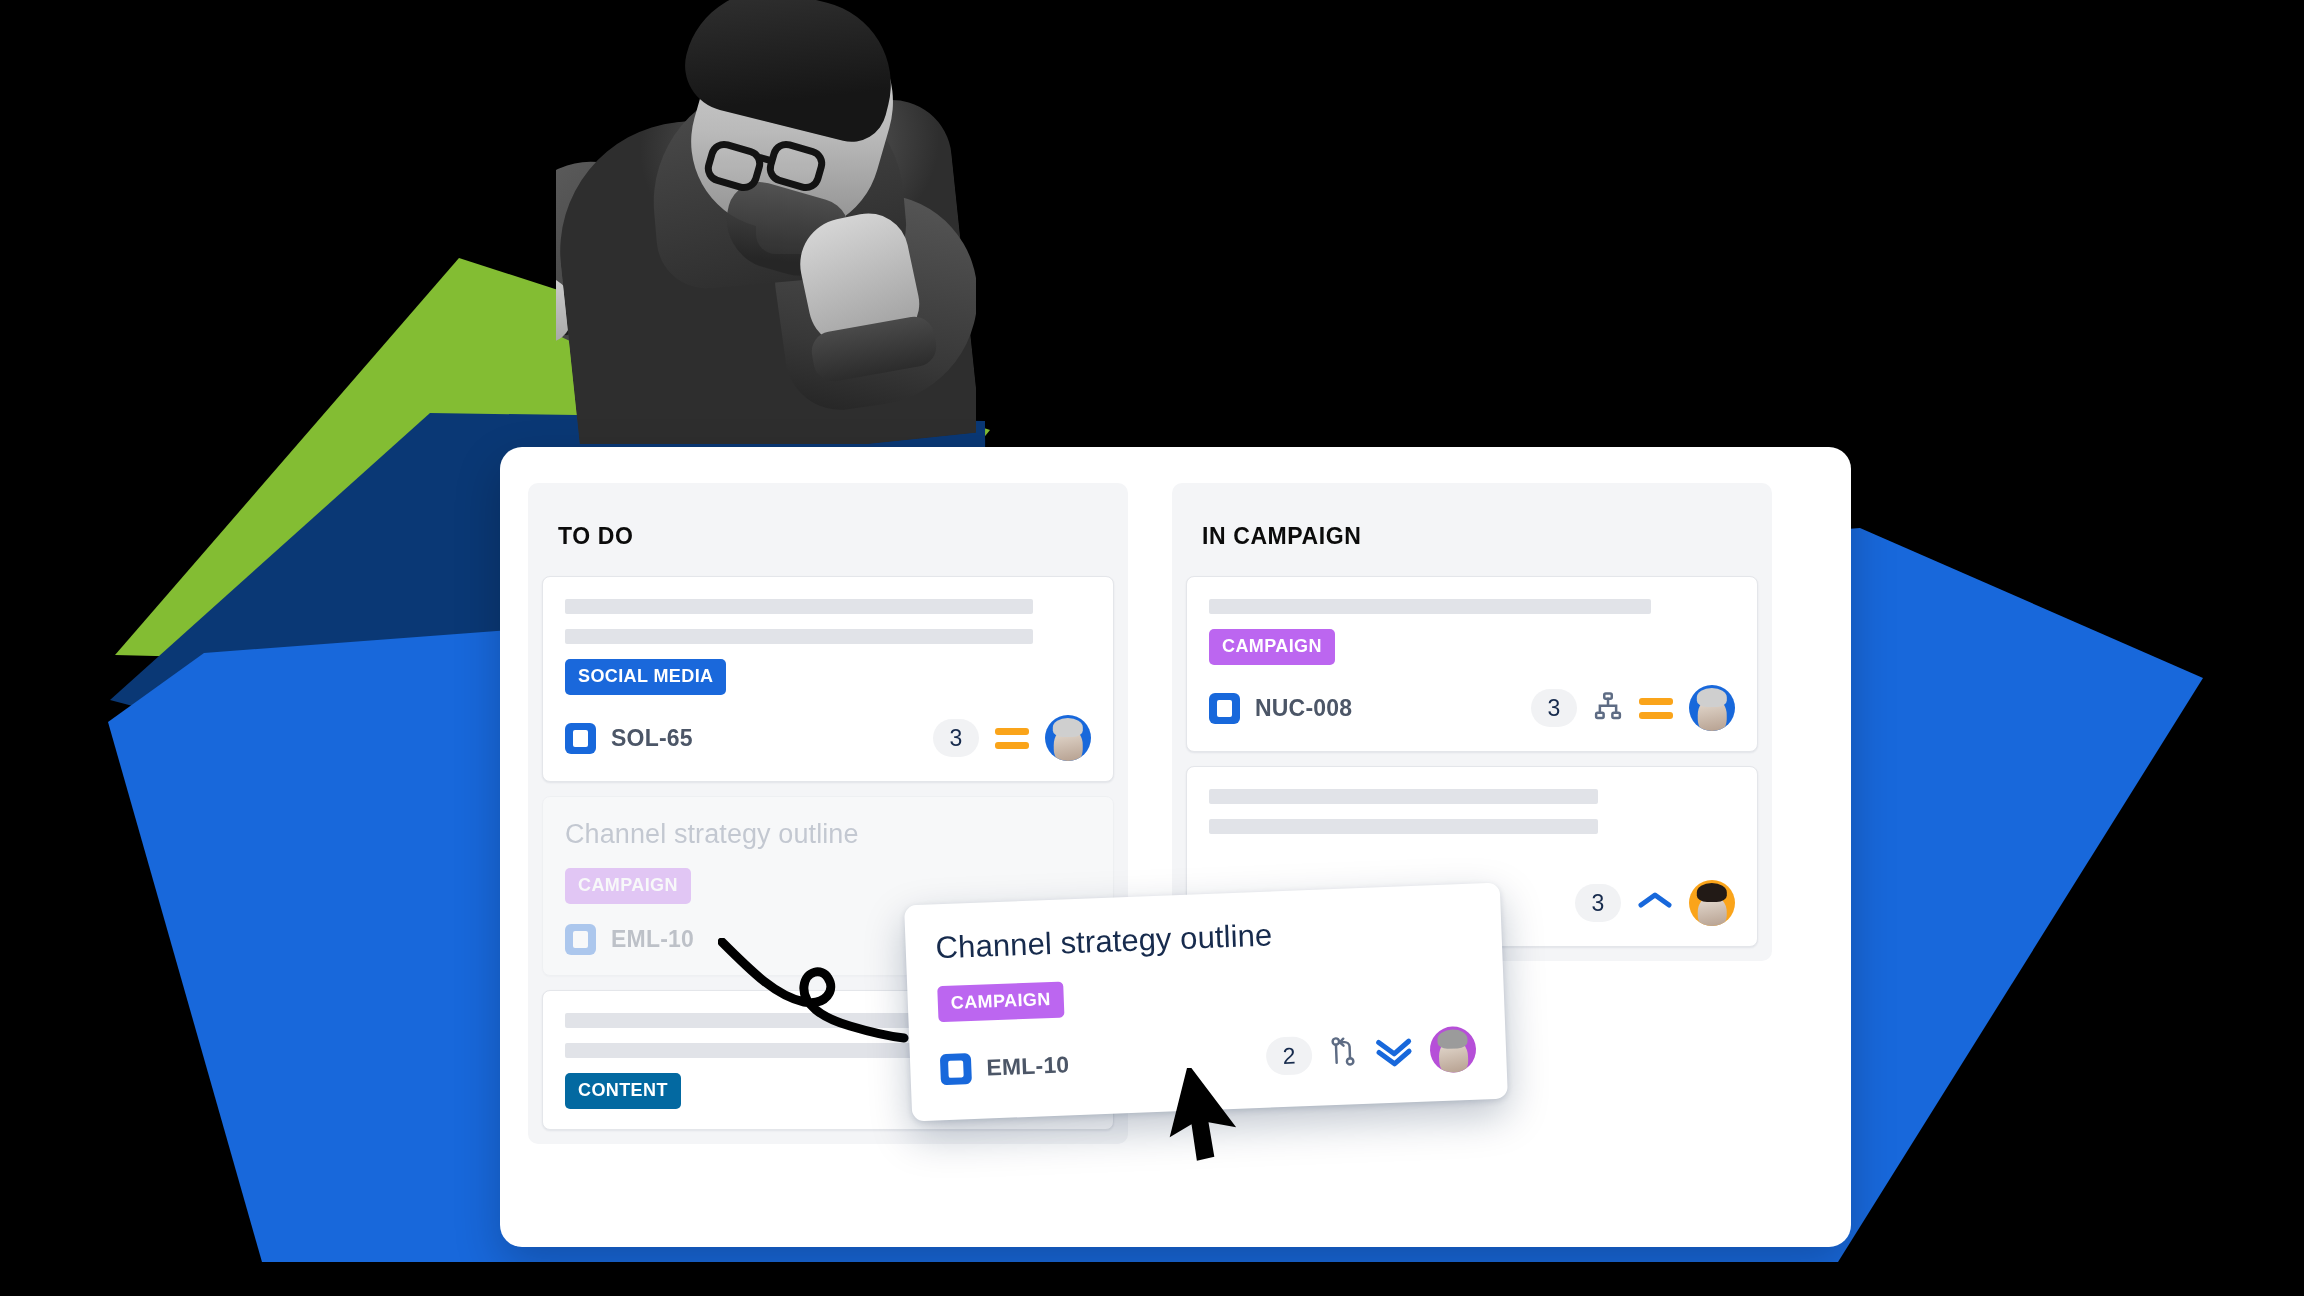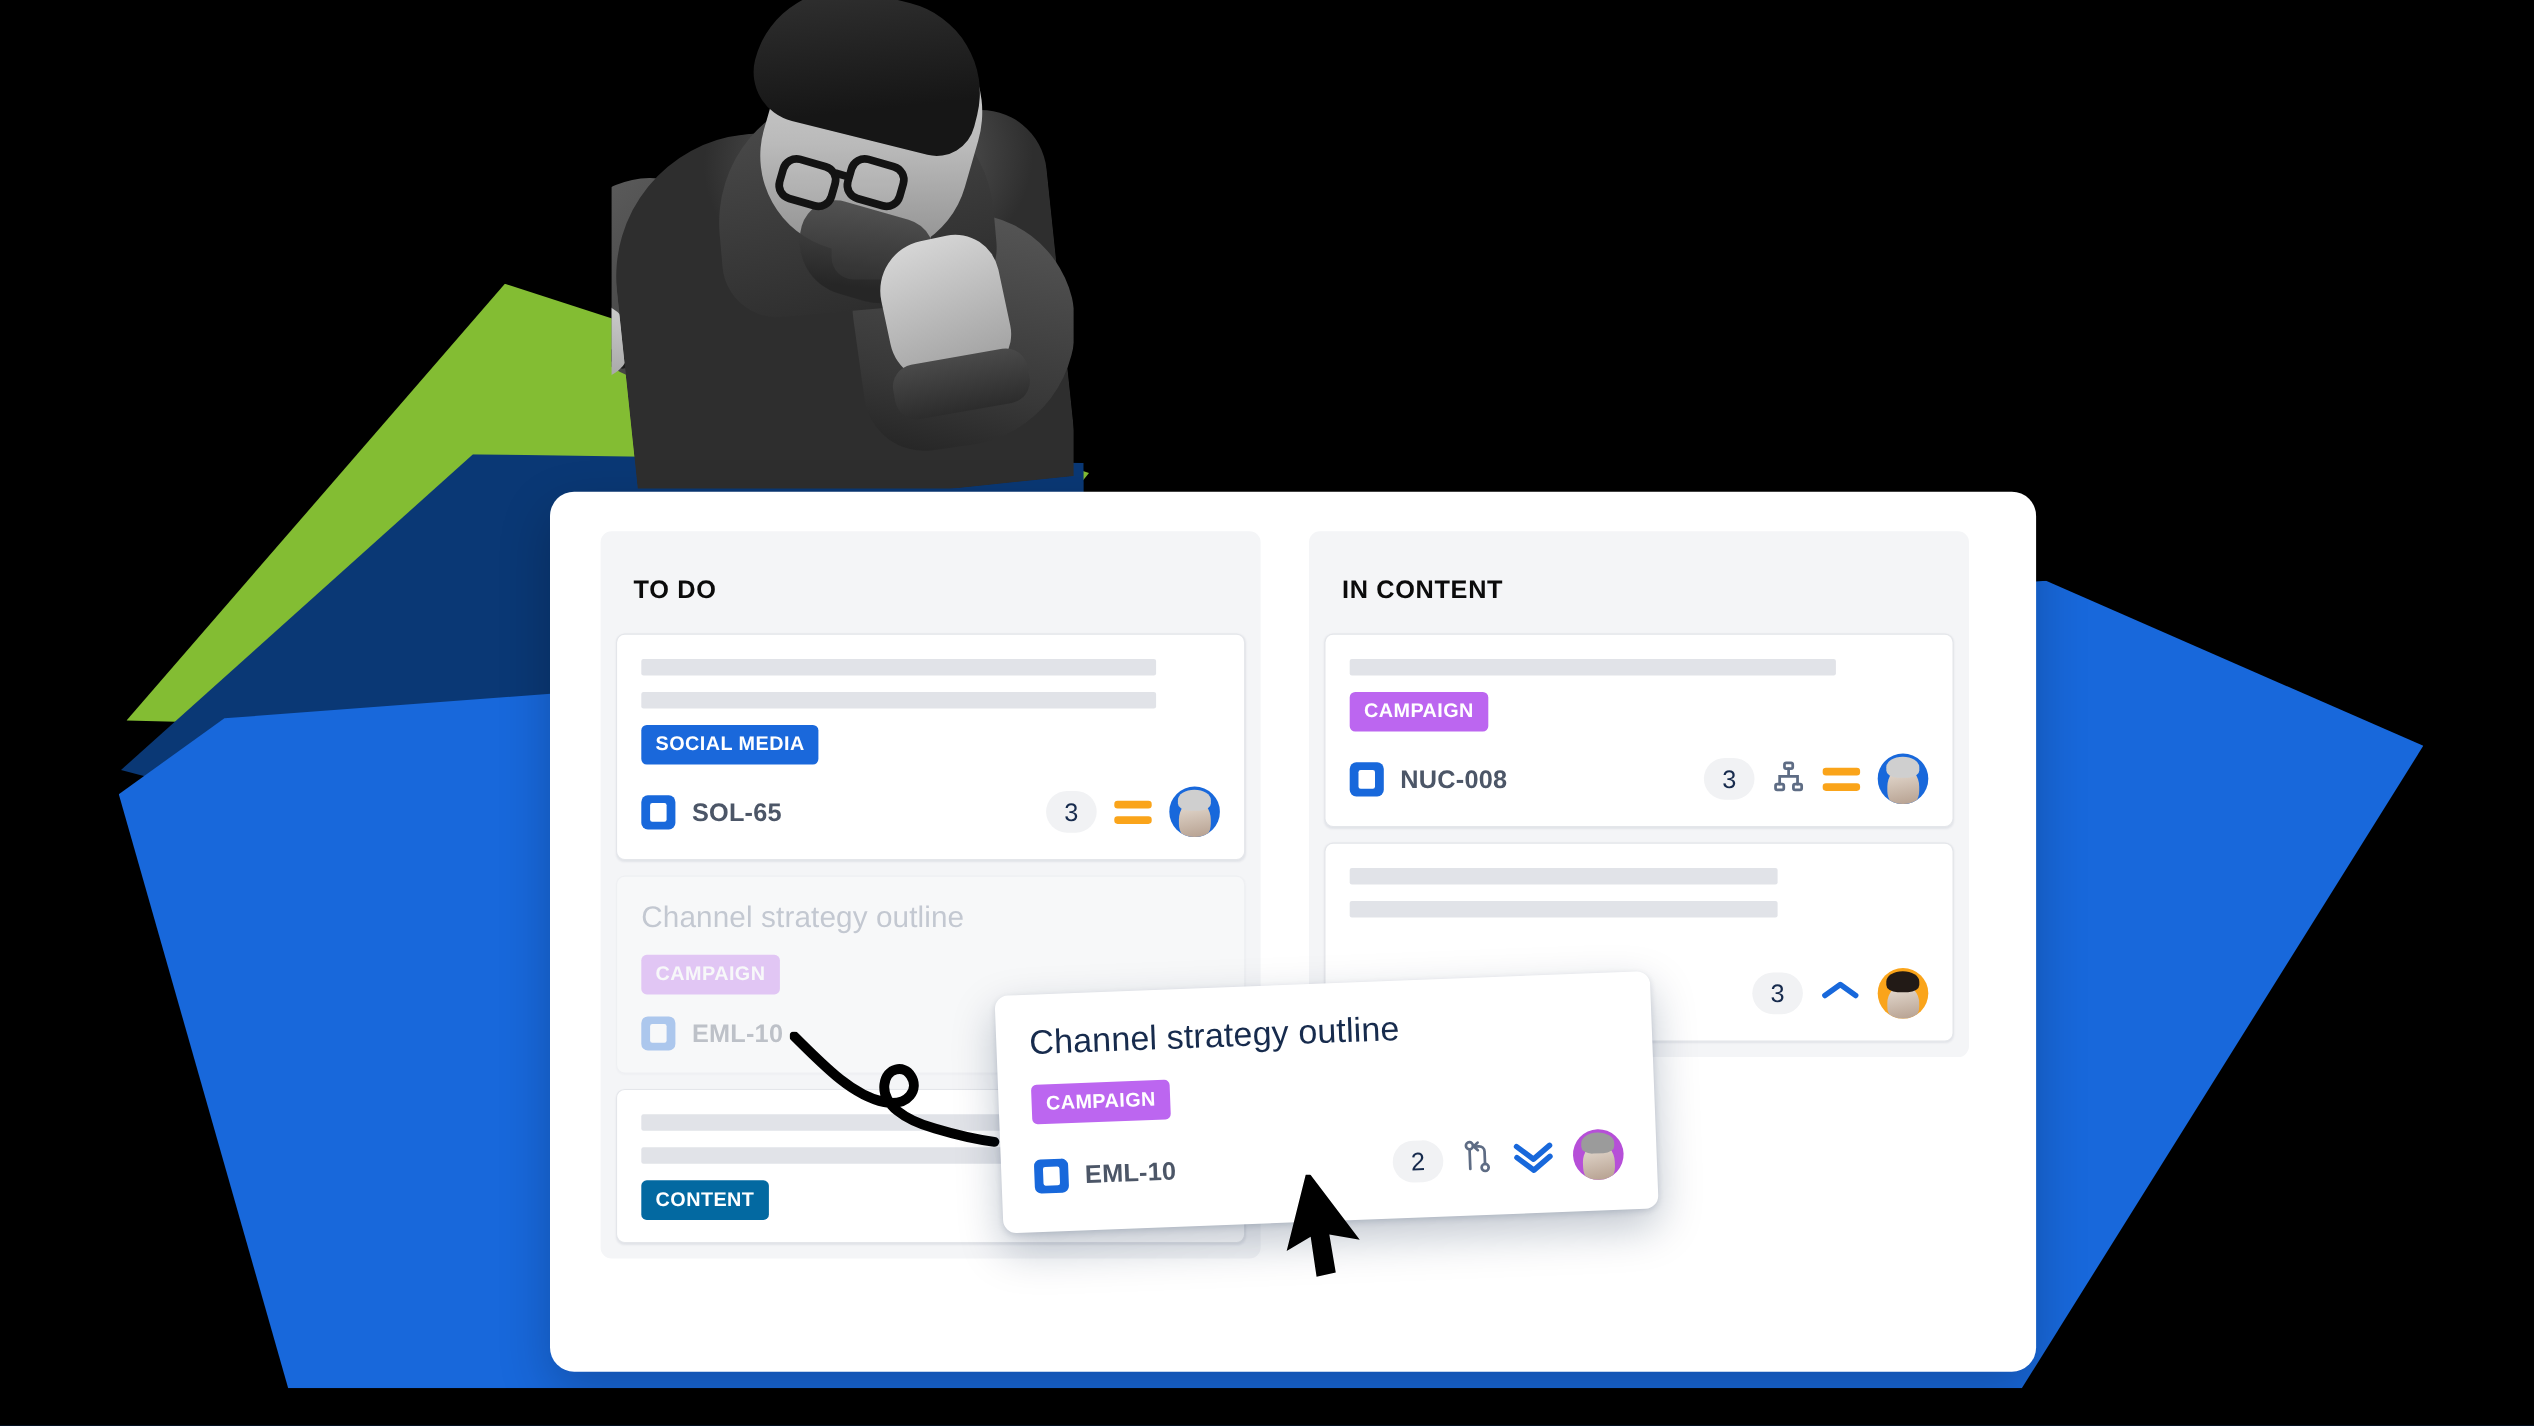--- a/index.html
+++ b/index.html
@@ -115,21 +115,21 @@
   .p-pen {
     left:-44px; top:316px; width:64px; height:9px;
     background:#1d1d1d; border-radius:5px; transform:rotate(36deg);
   }
 
   
   #board {
     position:absolute; left:500px; top:447px; width:1351px; height:800px;
     background:#fff; border-radius:22px;
     box-shadow:0 18px 46px rgba(0,0,0,.22);
-    padding:36px 36px 0 46px;
+    padding:36px 36px 0 28px;
     display:flex; gap:44px; overflow:hidden;
   }
   .column {
     width:600px; background:#F4F5F7; border-radius:10px;
     padding:0 0 14px 0; align-self:flex-start;
   }
   .col-title {
     font-size:23px; font-weight:bold; letter-spacing:.6px;
     color:#0b0b0b; padding:40px 0 26px 30px;
   }
@@ -294,21 +294,21 @@
         <div class="card">
           <div class="skel" style="width:88%"></div>
           <div class="skel" style="width:88%"></div>
           <span class="badge content">CONTENT</span>
         </div>
 
       </div>
     </div>
 
     <div class="column">
-      <div class="col-title">IN CONTENT</div>
+      <div class="col-title">IN CAMPAIGN</div>
       <div class="col-cards">
 
         <div class="card">
           <div class="skel" style="width:84%"></div>
           <span class="badge campaign">CAMPAIGN</span>
           <div class="card-foot">
             <div class="foot-left">
               <span class="type-icon">
                   <i></i>
                 </span>

